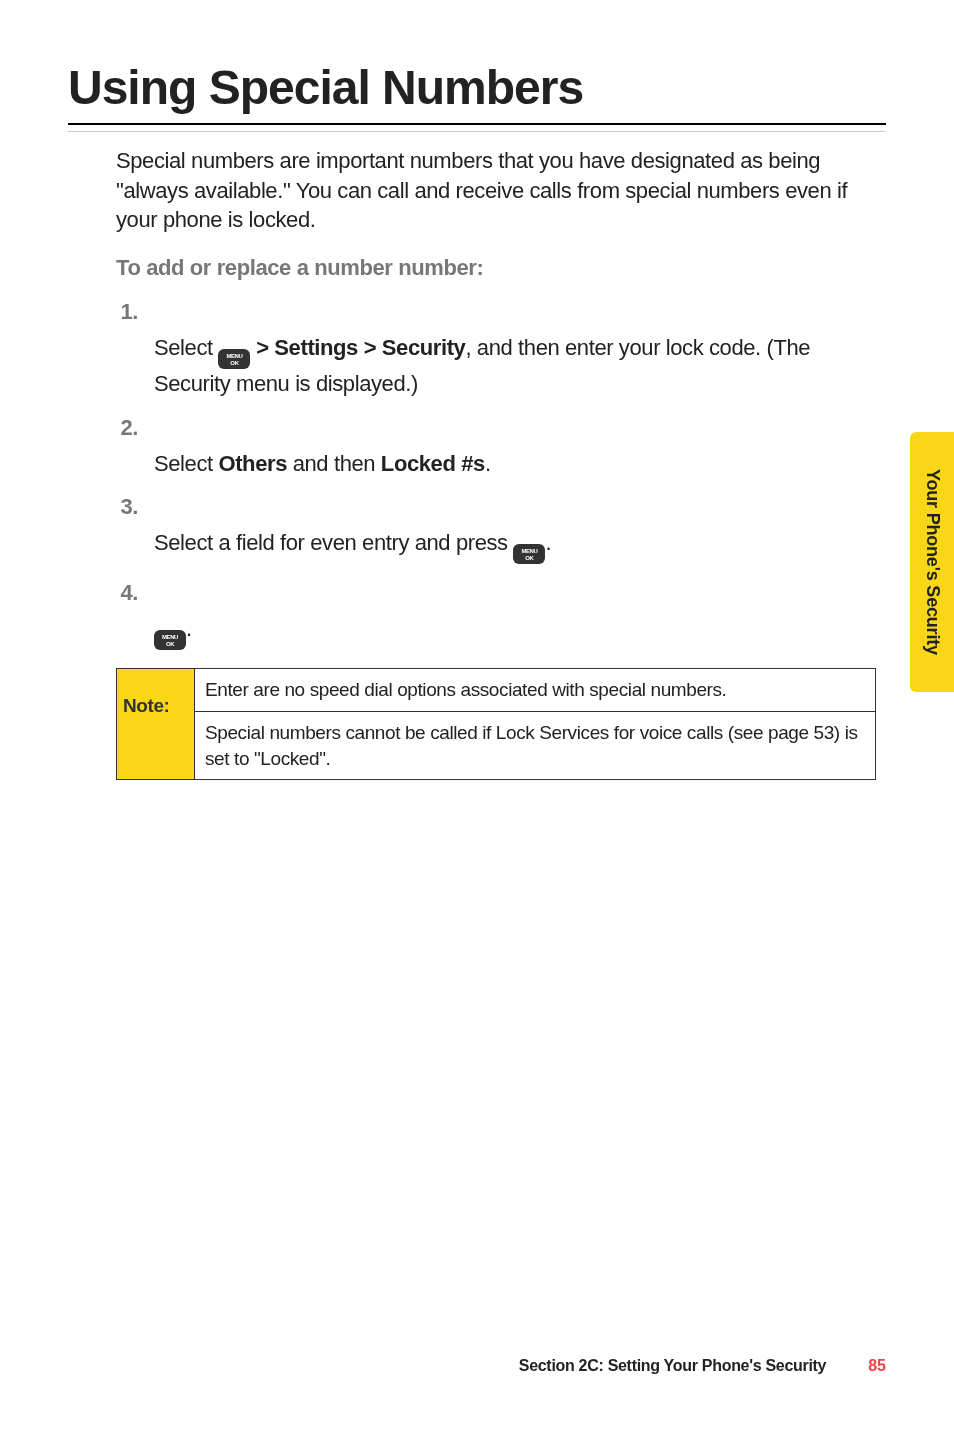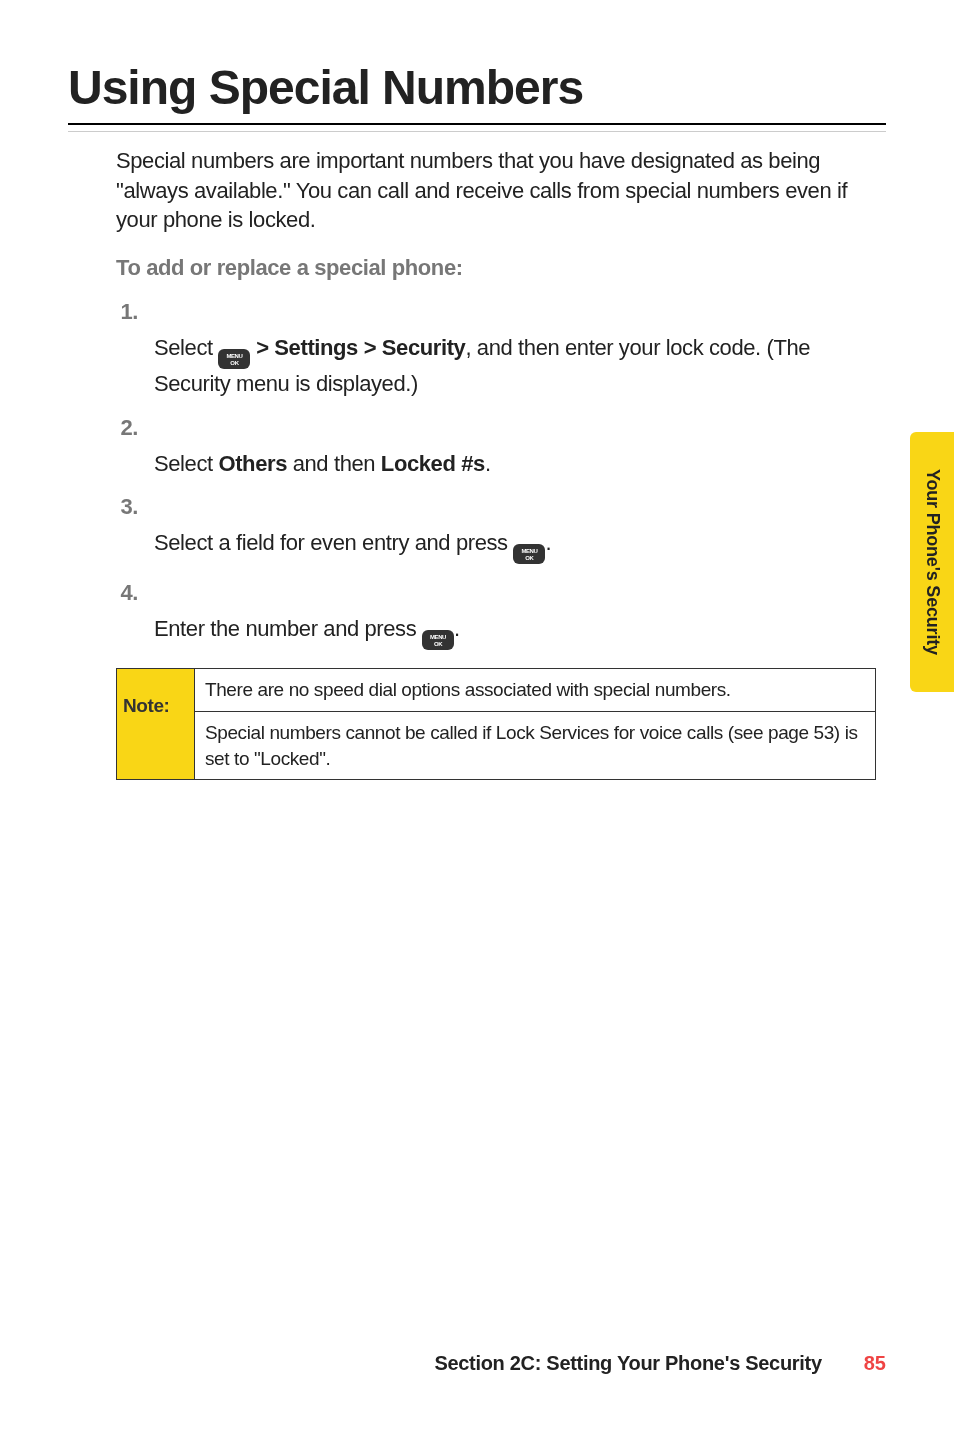--- a/index.html
+++ b/index.html
@@ -120,21 +120,21 @@
       font-size: 18px;
       font-weight: 700;
       letter-spacing: -0.2px;
       color: #222;
     }
     
     .footer {
       position: absolute;
       right: 68px;
       bottom: 56px;
-      font-size: 20px;
+      font-size: 16px;
       display: flex;
       align-items: baseline;
       gap: 42px;
     }
     .footer-text {
       font-weight: 700;
       letter-spacing: -0.3px;
     }
     .footer-num {
       font-weight: 700;
@@ -145,21 +145,21 @@
 <body>
 
 <div class="title-block">
   <h1>Using Special Numbers</h1>
   <hr class="hr-thick">
   <hr class="hr-thin">
 </div>
 
 <div class="indent">
   <p class="body">Special numbers are important numbers that you have designated as being "always available." You can call and receive calls from special numbers even if your phone is locked.</p>
-  <p class="subhead">To add or replace a special phone:</p>
+  <p class="subhead">To add or replace a number number:</p>
 </div>
 
 <ol class="steps">
   <li>
     <span class="step-num">1.</span>
     <span class="step-body">
       <span>Select </span>
       <span class="menu-btn">
         <span>MENU</span>
         <span class="ok">OK</span>
@@ -179,35 +179,34 @@
       <span>Select a field for even entry and press </span>
       <span class="menu-btn">
         <span>MENU</span>
         <span class="ok">OK</span>
       </span><span>.</span>
     </span>
   </li>
   <li>
     <span class="step-num">4.</span>
     <span class="step-body">
-      <span>Enter the number and press </span>
       <span class="menu-btn">
         <span>MENU</span>
         <span class="ok">OK</span>
       </span><span>.</span>
     </span>
   </li>
 </ol>
 
 <table class="note-table">
   <tbody>
       <tr>
     <td class="note-left" rowspan="2">Note:</td>
     <td class="note-right">
-      <div class="note-row note-divider">There are no speed dial options associated with special numbers.</div>
+      <div class="note-row note-divider">Enter are no speed dial options associated with special numbers.</div>
       <div class="note-row">Special numbers cannot be called if Lock Services for voice calls (see page 53) is set to "Locked".</div>
     </td>
   </tr>
 </tbody>
   </table>
 
 <div class="side-tab">
   <span>Your Phone's Security</span>
 </div>
 

